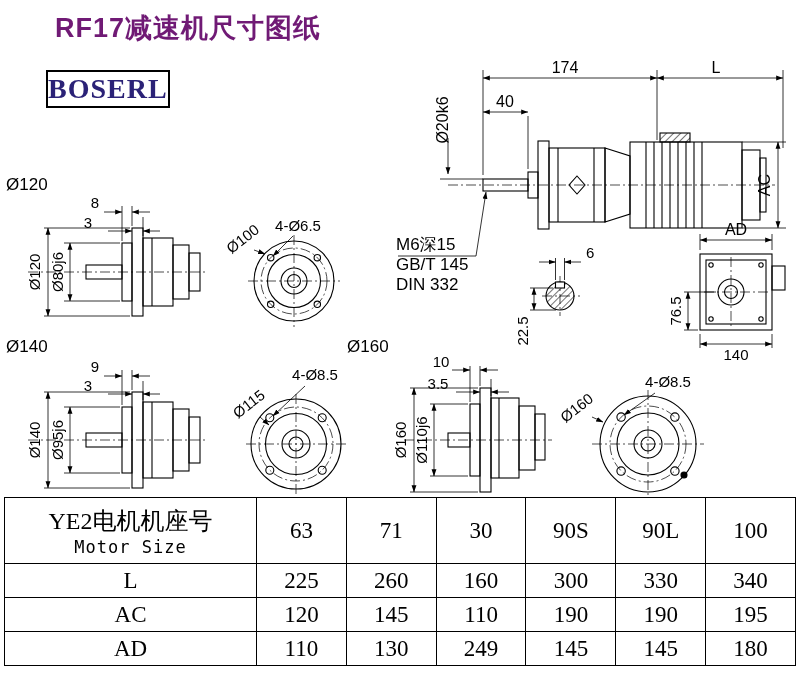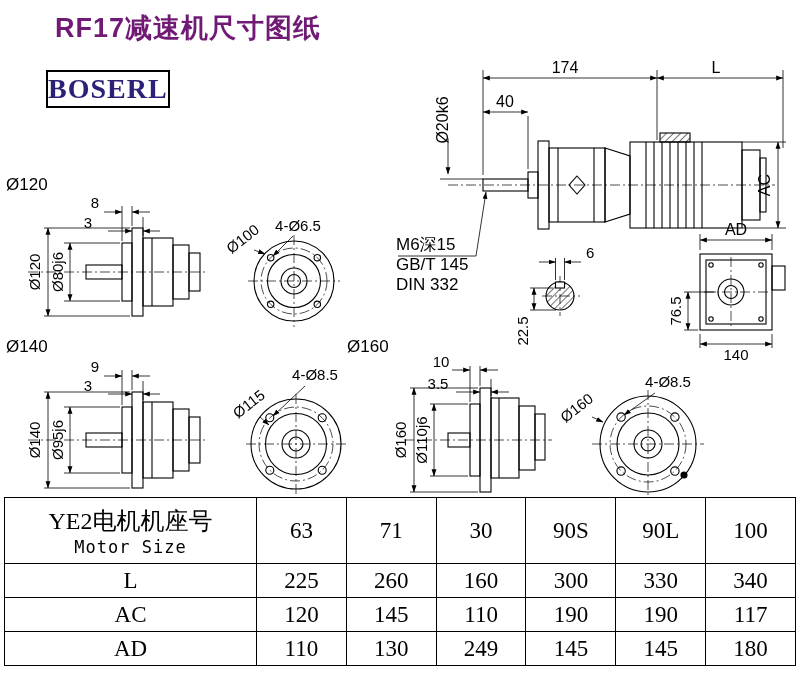--- a/index.html
+++ b/index.html
@@ -316,21 +316,21 @@
         <td>330</td>
         <td>340</td>
       </tr>
       <tr>
         <td>AC</td>
         <td>120</td>
         <td>145</td>
         <td>110</td>
         <td>190</td>
         <td>190</td>
-        <td>117</td>
+        <td>195</td>
       </tr>
       <tr>
         <td>AD</td>
         <td>110</td>
         <td>130</td>
         <td>249</td>
         <td>145</td>
         <td>145</td>
         <td>180</td>
       </tr>

